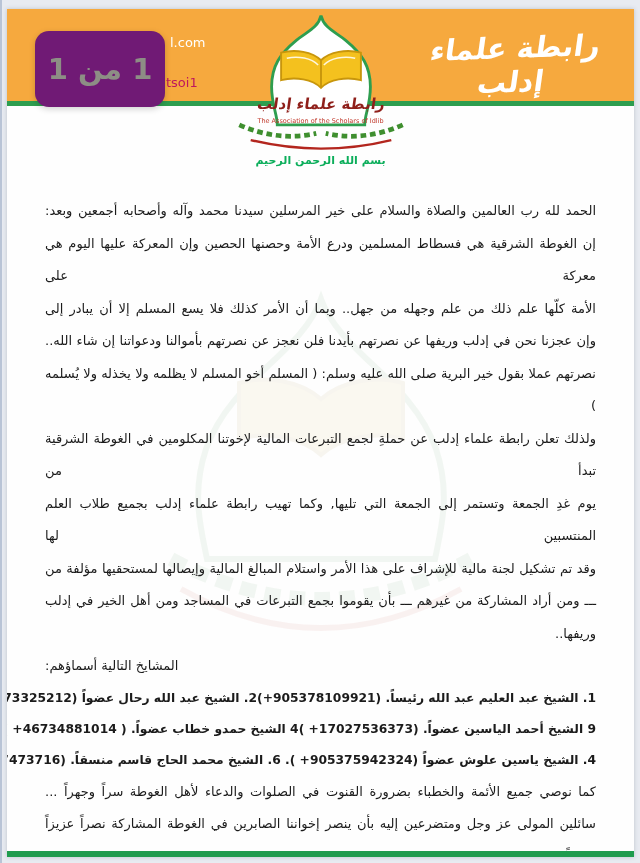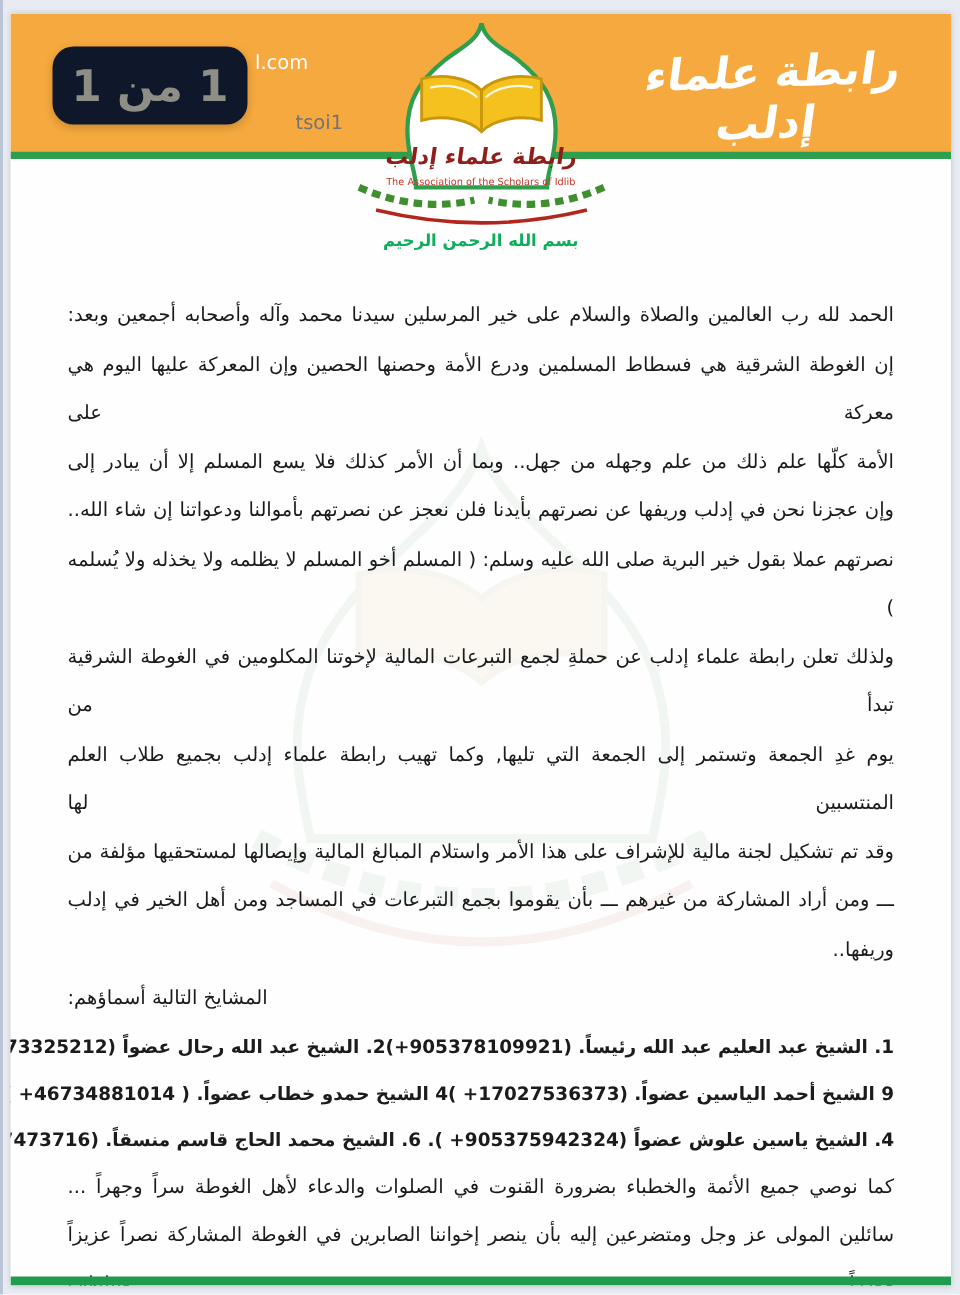--- a/index.html
+++ b/index.html
@@ -18,24 +18,24 @@
   
   .header-band{position:absolute;left:0;top:0;width:100%;height:92px;background:#f6a93e;z-index:1;}
   .header-rule{position:absolute;left:0;top:92px;width:100%;height:5px;background:#2e9e4f;z-index:1;}
   .brand-callig{
     position:absolute;right:12px;top:22px;width:218px;z-index:2;
     color:#ffffff;font-size:29px;font-weight:bold;text-align:center;
     transform:rotate(-2deg) skewX(-10deg);
     direction:rtl;letter-spacing:1px;
   }
   .partial-top{position:absolute;left:163px;top:26px;color:#fff;font-size:13px;z-index:2;}
-  .partial-bottom{position:absolute;left:159px;top:66px;color:#737373;font-size:13px;z-index:2;margin-left:31px;}
+  .partial-bottom{position:absolute;left:159px;top:66px;color:#be185d;font-size:13px;z-index:2;}
   .page-badge{
-    position:absolute;left:28px;top:22px;width:130px;height:52px;z-index:3;
-    background:#0f172a;border-radius:14px;box-shadow:0 2px 6px rgba(0,0,0,.18);
+    position:absolute;left:28px;top:22px;width:130px;height:76px;z-index:3;
+    background:#701a75;border-radius:14px;box-shadow:0 2px 6px rgba(0,0,0,.18);
     display:flex;align-items:center;justify-content:center;
     color:#8d8e85;font-size:29px;font-weight:bold;direction:rtl;
   }
   
   .dome{position:absolute;left:50%;margin-left:-95px;top:2px;width:190px;height:146px;z-index:4;}
   .dome svg{position:absolute;left:0;top:0;}
   .logo-name{
     position:absolute;left:0;top:84px;width:100%;text-align:center;
     color:#8f1f1a;font-size:15px;font-weight:bold;direction:rtl;
     transform:skewX(-8deg);

